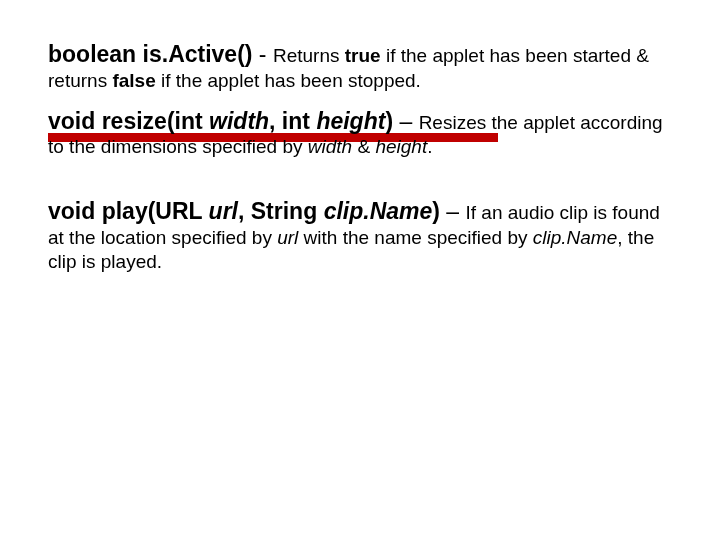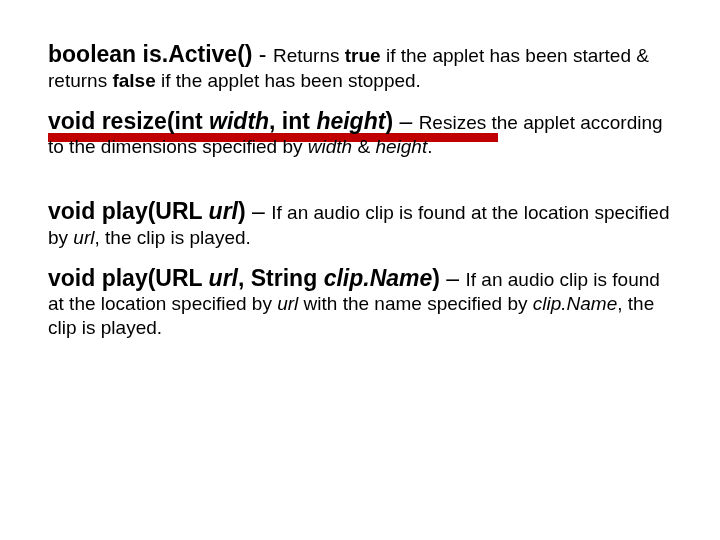--- a/index.html
+++ b/index.html
@@ -65,21 +65,18 @@
   <div class="entry">
     <span class="sig">boolean is.Active()</span><span class="dash"> - </span><span class="desc">Returns </span><span class="desc bold">true</span><span class="desc"> if the applet has been started &amp; returns </span><span class="desc bold">false</span><span class="desc"> if the applet has been stopped.</span>
   </div>
 
   <div class="entry">
     <span class="sig">void resize(int </span><span class="sig-ital">width</span><span class="sig">, int </span><span class="sig-ital">height</span><span class="sig">)</span><span class="dash"> – </span><span class="desc">Resizes the applet according to the dimensions specified by </span><span class="desc ital">width</span><span class="desc"> &amp; </span><span class="desc ital">height</span><span class="desc">.</span>
   </div>
 
   <div class="gap"></div>
 
-  <div class="entry">
-    <span class="sig">void play(URL </span><span class="sig-ital">url</span><span class="sig">)</span><span class="dash"> – </span><span class="desc">If an audio clip is found at the location specified by </span><span class="desc ital">url</span><span class="desc">, the clip is played.</span>
-  </div>
 
   <div class="entry">
     <span class="sig">void play(URL </span><span class="sig-ital">url</span><span class="sig">, String </span><span class="sig-ital">clip.Name</span><span class="sig">)</span><span class="dash"> – </span><span class="desc">If an audio clip is found at the location specified by </span><span class="desc ital">url</span><span class="desc"> with the name specified by </span><span class="desc ital">clip.Name</span><span class="desc">, the clip is played.</span>
   </div>
 
 </div>
 
 </body></html>

